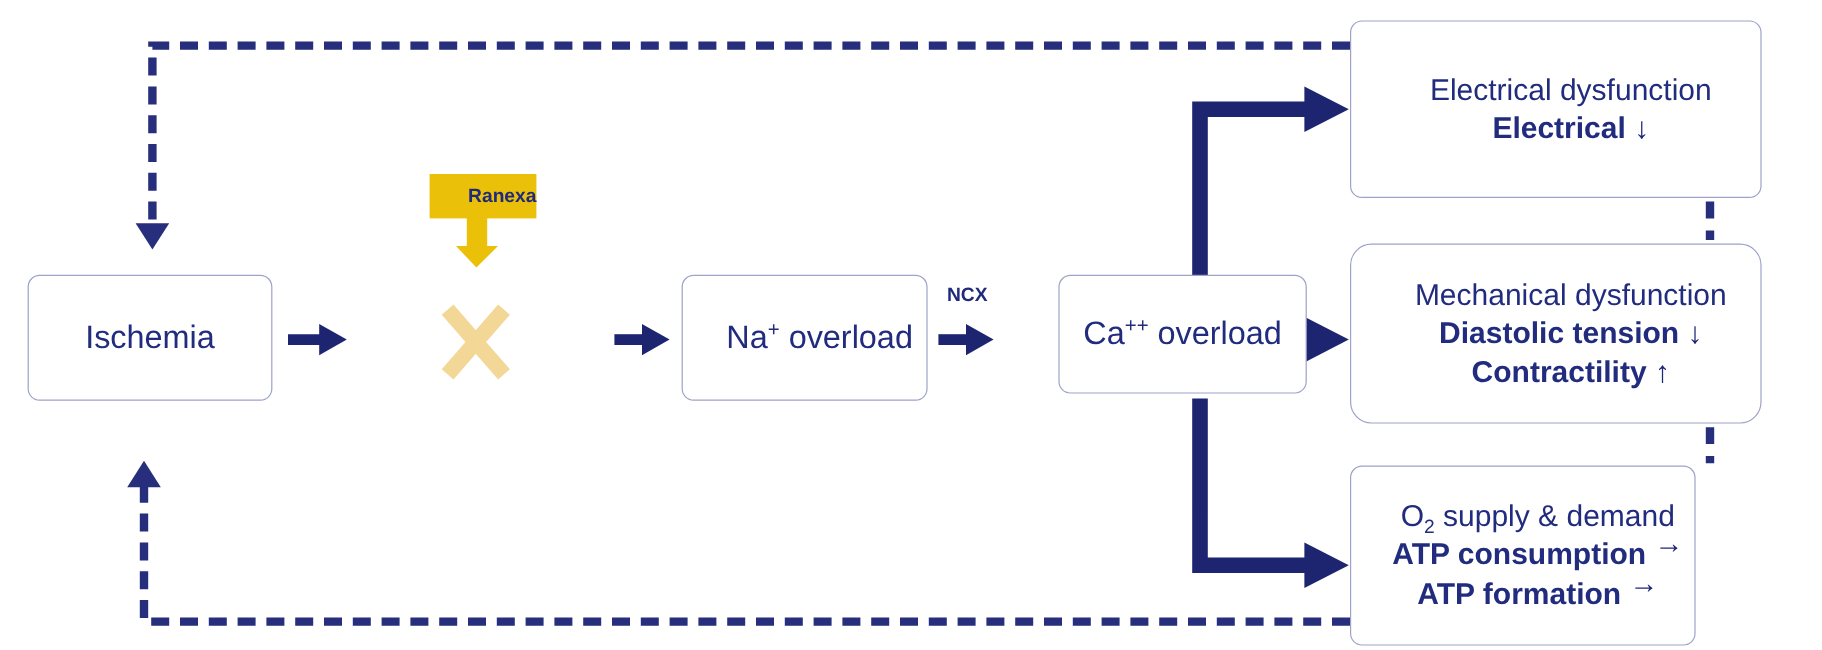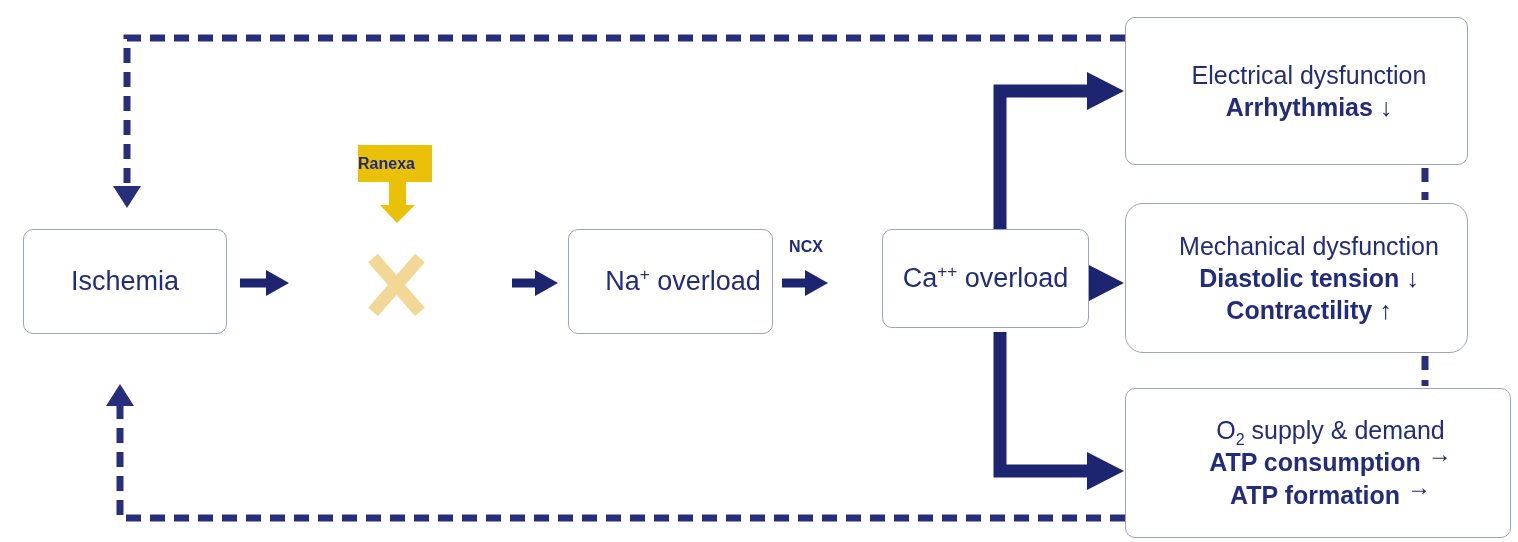--- a/index.html
+++ b/index.html
@@ -38,25 +38,25 @@
   }
   .outcome .title{font-weight:400;}
   .outcome .em{font-weight:700;}
   .raised{position:relative;top:-9px;font-size:24px;}
   #box-ischemia{left:23px;top:229px;width:204px;height:105px;}
   #box-late{left:296px;top:229px;width:202px;height:105px;}
   #box-na{left:568px;top:229px;width:205px;height:105px;padding-left:25px;}
   #box-ca{left:882px;top:229px;width:207px;height:99px;}
   #box-electrical{left:1125px;top:17px;width:343px;height:148px;}
   #box-mechanical{left:1125px;top:203px;width:343px;height:150px;border-radius:18px;}
-  #box-oxygen{left:1125px;top:388px;width:386px;height:150px;}
+  #box-oxygen{left:1125px;top:388px;width:288px;height:150px;}
   #ranexa{
-    position:absolute;left:358px;top:145px;width:74px;height:37px;
+    position:absolute;left:358px;top:145px;width:89px;height:37px;
     background:#eac008;
-    display:flex;align-items:center;justify-content:flex-start;
+    display:flex;align-items:center;justify-content:flex-end;
     font-size:16px;font-weight:700;color:#1f2a7c;
     z-index:3;
   }
   #ncx{
     position:absolute;left:778px;top:238px;width:56px;
     text-align:center;
     font-size:16px;font-weight:700;color:#1f2a7c;
     z-index:2;
   }
   sub{font-size:16px;line-height:0;}
@@ -122,21 +122,21 @@
   <div class="box" id="box-na">
     <span><span>Na</span><sup>+</sup><span> overload</span></span>
   </div>
 
   <div class="box" id="box-ca">
     <span><span>Ca</span><sup>++</sup><span> overload</span></span>
   </div>
 
   <div class="box outcome" id="box-electrical">
     <div class="title">Electrical dysfunction</div>
-    <div class="em"><span>Arrhythmias</span>&nbsp;<span class="arrow-glyph">↓</span></div>
+    <div class="em"><span>Electrical</span>&nbsp;<span class="arrow-glyph">↓</span></div>
   </div>
 
   <div class="box outcome" id="box-mechanical">
     <div class="title">Mechanical dysfunction</div>
     <div class="em"><span>Diastolic tension</span>&nbsp;<span class="arrow-glyph">↓</span></div>
     <div class="em"><span>Contractility</span>&nbsp;<span class="arrow-glyph">↑</span></div>
   </div>
 
   <div class="box outcome" id="box-oxygen">
     <div class="title"><span>O</span><sub>2</sub><span> supply &amp; demand</span></div>

